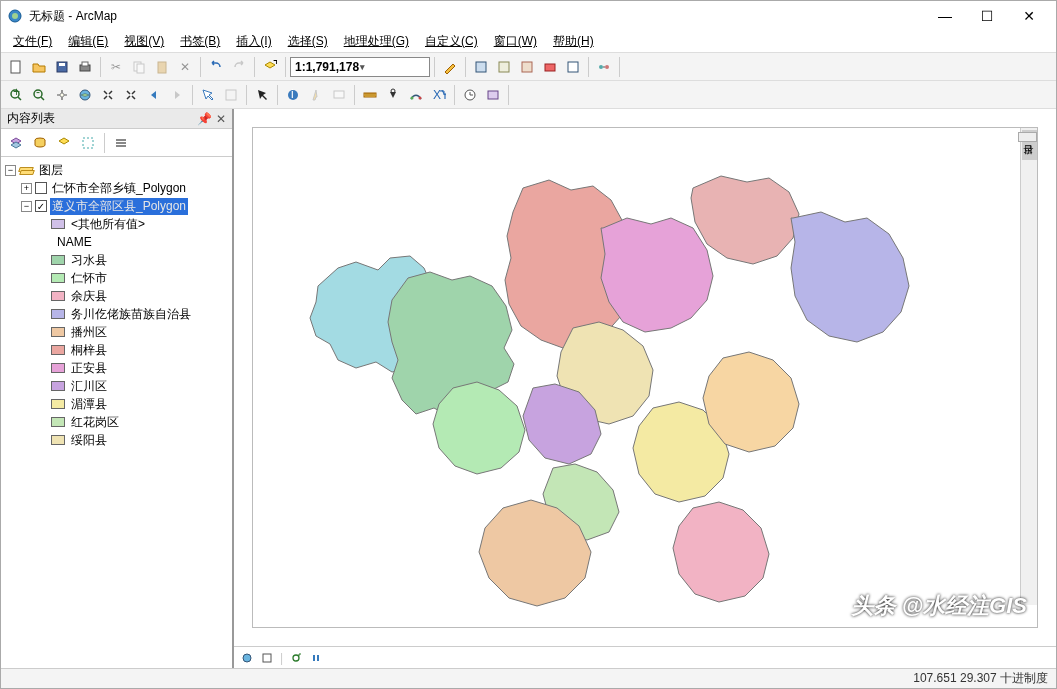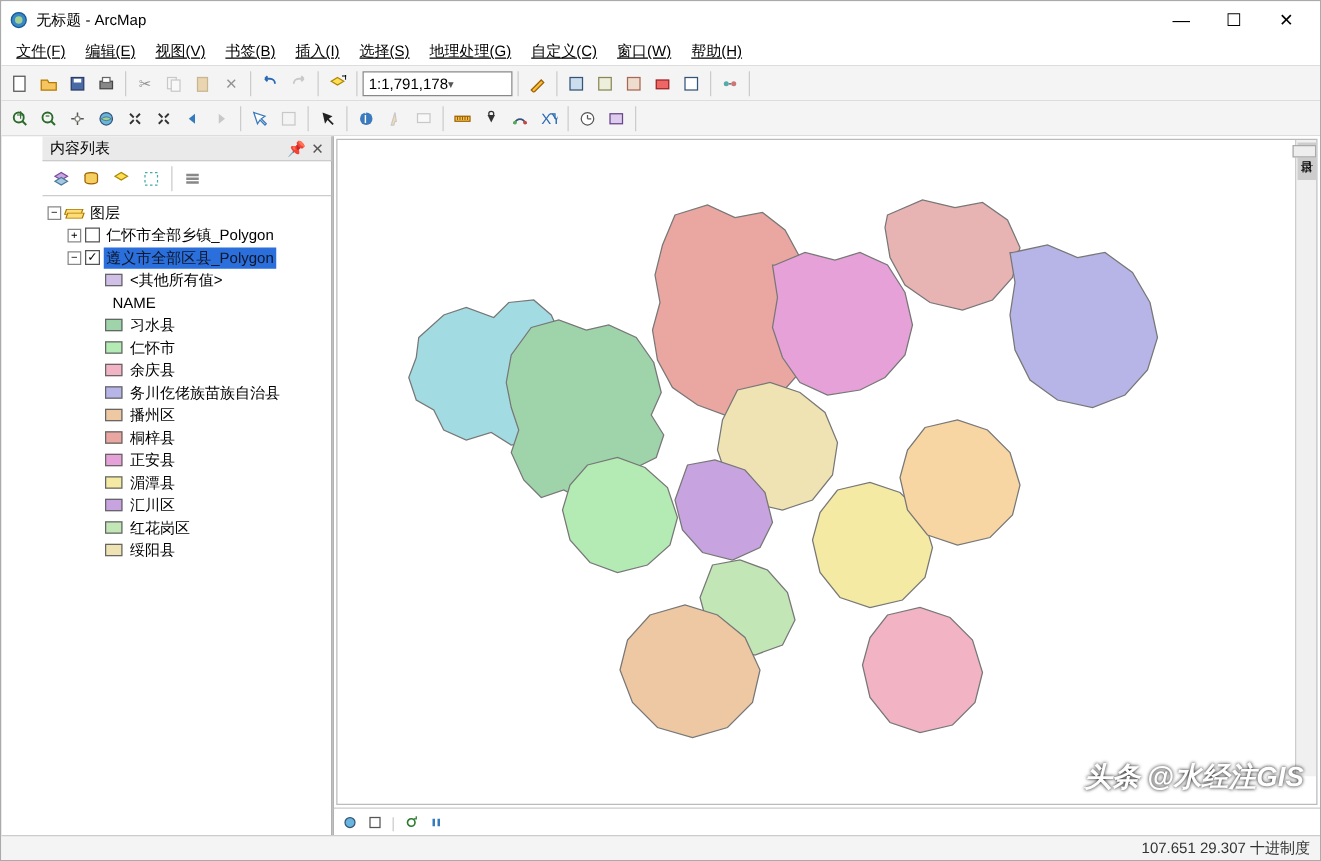--- a/index.html
+++ b/index.html
@@ -7,38 +7,38 @@
 .titlebar { height: 30px; display: flex; align-items: center; padding: 0 6px; background: #fff; }
 .titlebar .icon { width: 16px; height: 16px; margin-right: 6px; }
 .titlebar .title { flex: 1; }
 .titlebar .btn { width: 42px; height: 28px; display: flex; align-items: center; justify-content: center; font-size: 14px; }
 .menubar { height: 22px; display: flex; align-items: center; padding: 0 4px; background: #fff; border-bottom: 1px solid #ddd; }
 .menubar .mitem { padding: 2px 8px; text-decoration: underline; }
 .toolbar { height: 28px; display: flex; align-items: center; padding: 2px 4px; background: #f4f4f4; border-bottom: 1px solid #ddd; gap: 1px;}
 .tbtn { width: 22px; height: 22px; display: flex; align-items: center; justify-content: center; border: 1px solid transparent; border-radius: 2px; }
 .tbtn.disabled { opacity: 0.4; }
 .sep { width: 1px; height: 20px; background: #ccc; margin: 0 3px; }
-.scale-box { height: 20px; width: 120px; border: 1px solid #888; background: #fff; padding: 0 4px; display:flex; align-items:center; }
+.scale-box { height: 20px; width: 140px; border: 1px solid #888; background: #fff; padding: 0 4px; display:flex; align-items:center;font-weight:bold; }
 .scale-box span { flex:1; }
 .scale-box .arrow { font-size:9px; color:#555; }
 .main { flex: 1; display: flex; min-height: 0; }
-.toc { width: 232px; border-right: 1px solid #999; display: flex; flex-direction: column; background: #fff; margin-left: 33px; }
+.toc { width: 232px; border-right: 1px solid #999; display: flex; flex-direction: column; background: #fff; }
 .toc-hdr { height: 20px; background: #eaeaea; display: flex; align-items: center; padding: 0 6px; font-weight: normal; border-bottom: 1px solid #ccc; position:relative;}
 .toc-hdr .actions { margin-left: auto; display:flex; gap:4px; font-size:10px; color:#555;}
 .toc-btns { height: 28px; border-bottom: 1px solid #ccc; display: flex; align-items: center; padding: 2px 4px; gap: 2px; }
 .tree { flex: 1; overflow: auto; padding: 4px 2px; }
 .trow { display: flex; align-items: center; height: 18px; white-space: nowrap; }
 .trow .ind { display: inline-block; }
 .trow .exp { width: 11px; height: 11px; border: 1px solid #888; display: inline-flex; align-items:center; justify-content:center; font-size:9px; line-height:1; margin-right:3px; background:#fff;}
 .trow .chk { width: 12px; height: 12px; border: 1px solid #555; margin-right: 3px; display:inline-flex; align-items:center; justify-content:center; font-size:10px; background:#fff;}
 .trow .sw { width: 14px; height: 10px; border: 1px solid #666; margin-right: 4px; display:inline-block;}
 .trow .lbl { padding: 0 2px; }
-.trow .lbl.sel { background: #2a6fdb; color: #0f172a; }
+.trow .lbl.sel { background: #2a6fdb; color: #e5e5e5; }
 .mapview { flex: 1; display: flex; flex-direction: column; border-left:1px solid #999; position:relative; background:#fff;}
-.mapcanvas { flex:1; position: relative; background: #fff; overflow:hidden; border:1px solid #bbb; margin:2px; }
+.mapcanvas { flex:1; position: relative; background: #fff; overflow:hidden; border:1px solid #bbb; margin:18px; }
 .mapcanvas svg { position:absolute; top:0; left:0; }
 .vscroll { position:absolute; right:0; top:0; bottom:22px; width:17px; background:#f0f0f0; border-left:1px solid #ccc; }
 .vscroll .thumb { position:absolute; top:2px; width:15px; left:1px; height:30px; background:#cdcdcd; }
 .map-footer { height: 22px; display:flex; align-items:center; padding:0 6px; border-top:1px solid #ccc; gap:6px; font-size:11px; color:#444;}
 .map-footer .ficon { width:14px; height:14px; display:flex; align-items:center; justify-content:center; }
 .statusbar { height: 20px; border-top: 1px solid #ccc; display:flex; align-items:center; padding:0 8px; background:#f4f4f4; font-size:11px; color:#333;}
 .statusbar .coords { margin-left:auto;}
 .watermark { position:absolute; right:10px; bottom:6px; font-size:22px; color:#fff; text-shadow:0 0 3px #000; font-style:italic; font-weight:bold; pointer-events:none; }
 .side-tab { position:absolute; right:0; top:4px; width:19px; background:#eee; border:1px solid #aaa; writing-mode:vertical-rl; text-orientation:upright; font-size:10px; padding:4px 1px; }
 .layers-ico { display:inline-block; width:14px; height:11px; position:relative; margin-right:4px; }
@@ -404,27 +404,27 @@
             <span class="sw" style="background:#eaa6a0"></span>
             <span class="lbl">桐梓县</span>
           </div>
           <div class="trow">
             <span class="ind" style="width:48px"></span>
             <span class="sw" style="background:#e6a2d8"></span>
             <span class="lbl">正安县</span>
           </div>
           <div class="trow">
             <span class="ind" style="width:48px"></span>
+            <span class="sw" style="background:#c7a3df"></span>
+            <span class="lbl">汇川区</span>
+          </div>
+          <div class="trow">
+            <span class="ind" style="width:48px"></span>
             <span class="sw" style="background:#f4eaa3"></span>
             <span class="lbl">湄潭县</span>
-          </div>
-          <div class="trow">
-            <span class="ind" style="width:48px"></span>
-            <span class="sw" style="background:#c7a3df"></span>
-            <span class="lbl">汇川区</span>
           </div>
           <div class="trow">
             <span class="ind" style="width:48px"></span>
             <span class="sw" style="background:#c3e6b6"></span>
             <span class="lbl">红花岗区</span>
           </div>
           <div class="trow">
             <span class="ind" style="width:48px"></span>
             <span class="sw" style="background:#efe3b3"></span>
             <span class="lbl">绥阳县</span>

